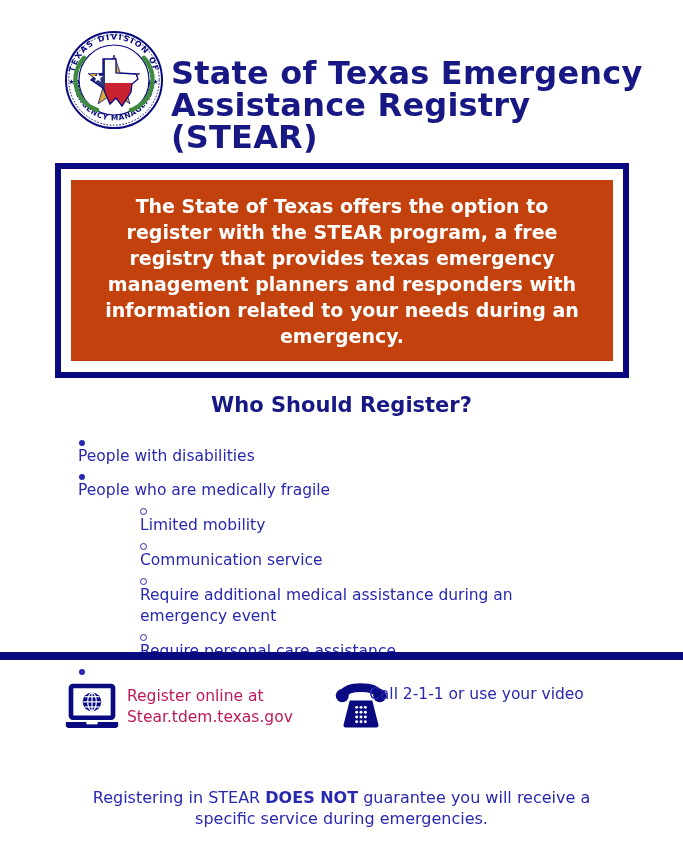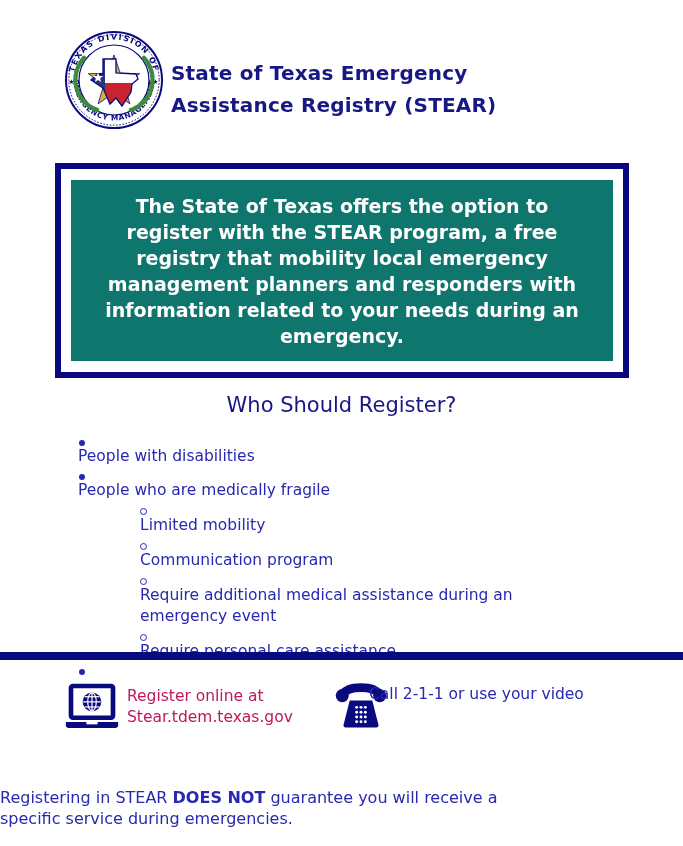--- a/index.html
+++ b/index.html
@@ -5,40 +5,40 @@
   html,body { margin:0; padding:0; background:#ffffff; }
   .page {
     position:relative; width:683px; height:846px; background:#ffffff;
     font-family:"DejaVu Sans","Liberation Sans",sans-serif; overflow:hidden;
   }
 
   
   .logo { position:absolute; left:64px; top:30px; width:100px; height:100px; }
   .title {
     position:absolute; left:171px; top:57px;
-    font-size:20px; font-weight:bold; color:#181885; line-height:32px;
+    font-size:32px; font-weight:bold; color:#181885; line-height:32px;
     letter-spacing:0.2px;
   }
 
   
   .intro-outer {
     position:absolute; left:55px; top:163px; width:574px; height:215px;
     border:6px solid #0A0A80; box-sizing:border-box; padding:11px 10px;
     background:#ffffff;
   }
   .intro-inner {
-    width:100%; height:100%; box-sizing:border-box; background:#0f766e;
+    width:100%; height:100%; box-sizing:border-box; background:#c2410c;
     color:#ffffff; font-weight:bold; font-size:19px; line-height:26px;
     display:flex; flex-direction:column; justify-content:center; text-align:center;
   }
 
   
   .who-heading {
     position:absolute; left:0; top:393px; width:100%; text-align:center;
-    font-size:21px; font-weight:normal; color:#181885;
+    font-size:21px; font-weight:bold; color:#181885;
   }
   .list {
     position:absolute; left:78px; top:433px; width:545px;
     color:#2828B0; font-size:15.5px; line-height:21px;
   }
   .item { display:flex; align-items:flex-start;flex-direction:column; }
   .item.level-2 { margin-left:62px; }
   .marker { flex:0 0 auto; }
   .m1 { width:6px; height:6px; border-radius:50%; background:#2828B0; margin:7px 11px 0 1px; }
   .m2 { width:7px; height:7px; border-radius:50%; border:1.5px solid #2828B0;
@@ -49,21 +49,21 @@
   .divider-bar { position:absolute; left:0; top:652px; width:683px; height:8px; background:#0A0A80; }
 
   
   .contact-online-icon { position:absolute; left:64px; top:682px; }
   .contact-online-text { position:absolute; left:127px; top:686px; font-size:15.5px; line-height:21px; color:#be185d; }
   .contact-phone-icon  { position:absolute; left:334px; top:683px; }
   .contact-phone-text  { position:absolute; left:369px; top:684px; font-size:15.5px; line-height:21px; color:#2828B0; }
 
   
   .footer {
-    position:absolute; left:0; top:787px; width:100%; 
+    position:absolute; left:0; top:787px; width:100%; text-align:center;
     font-size:16px; line-height:21px; color:#2828B0;
   }
   .footer .b { font-weight:bold; }
 </style>
 </head>
 <body>
 
 <div class="page">
 
   <svg class="logo" viewBox="0 0 100 100" width="100" height="100" aria-hidden="true">
@@ -106,21 +106,21 @@
 
   <div class="title">
     <div>State of Texas Emergency</div>
     <div>Assistance Registry (STEAR)</div>
   </div>
 
   <div class="intro-outer">
     <div class="intro-inner">
       <div>The State of Texas offers the option to</div>
       <div>register with the STEAR program, a free</div>
-      <div>registry that mobility local emergency</div>
+      <div>registry that provides texas emergency</div>
       <div>management planners and responders with</div>
       <div>information related to your needs during an</div>
       <div>emergency.</div>
     </div>
   </div>
 
   <div class="who-heading">Who Should Register?</div>
 
   <div class="list">
     <div class="item level-1">
@@ -130,21 +130,21 @@
     <div class="item level-1">
       <span class="marker m1"></span>
       <span class="item-text">People who are medically fragile</span>
     </div>
     <div class="item level-2">
       <span class="marker m2"></span>
       <span class="item-text">Limited mobility</span>
     </div>
     <div class="item level-2">
       <span class="marker m2"></span>
-      <span class="item-text">Communication program</span>
+      <span class="item-text">Communication service</span>
     </div>
     <div class="item level-2">
       <span class="marker m2"></span>
       <span class="item-text">Require additional medical assistance during an
 emergency event</span>
     </div>
     <div class="item level-2">
       <span class="marker m2"></span>
       <span class="item-text">Require personal care assistance</span>
     </div>

